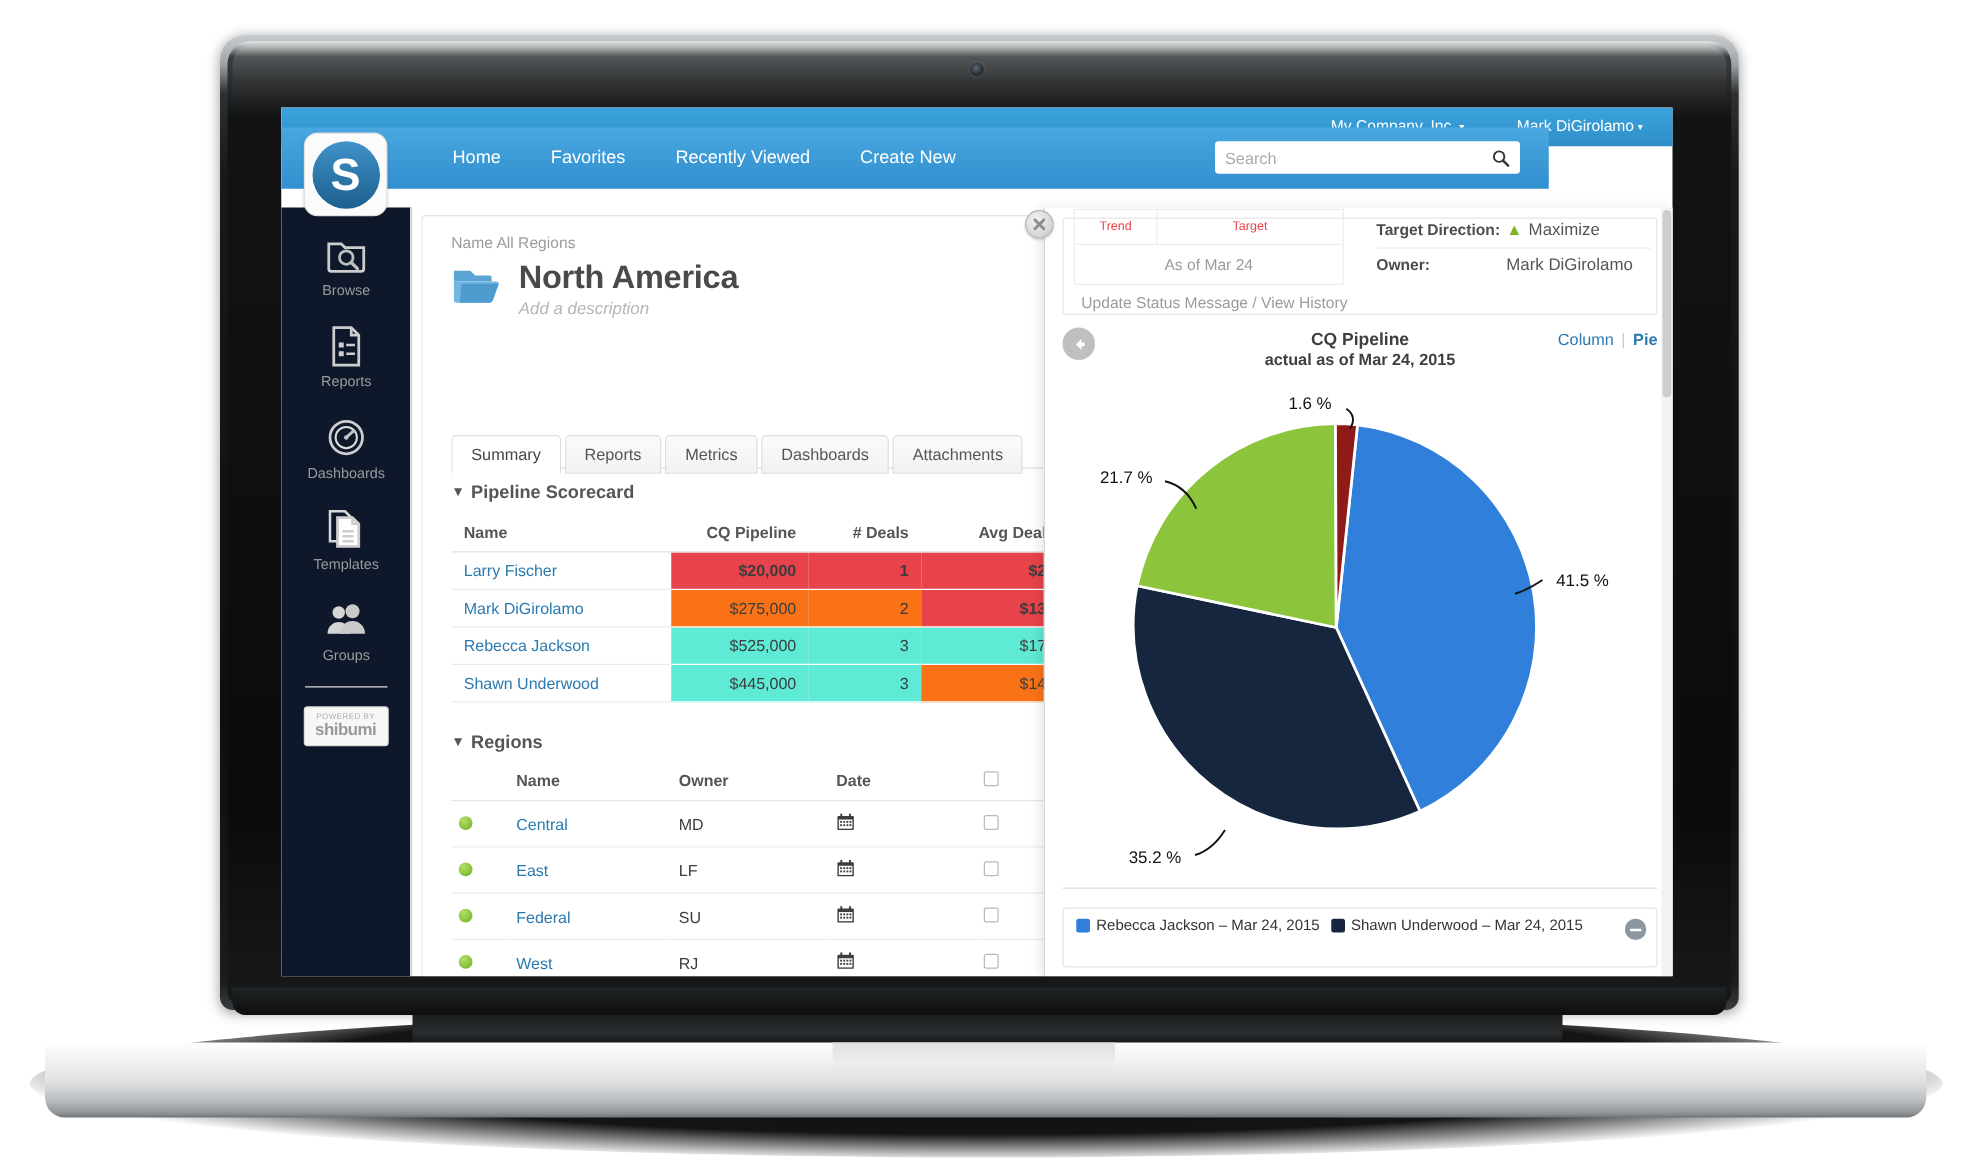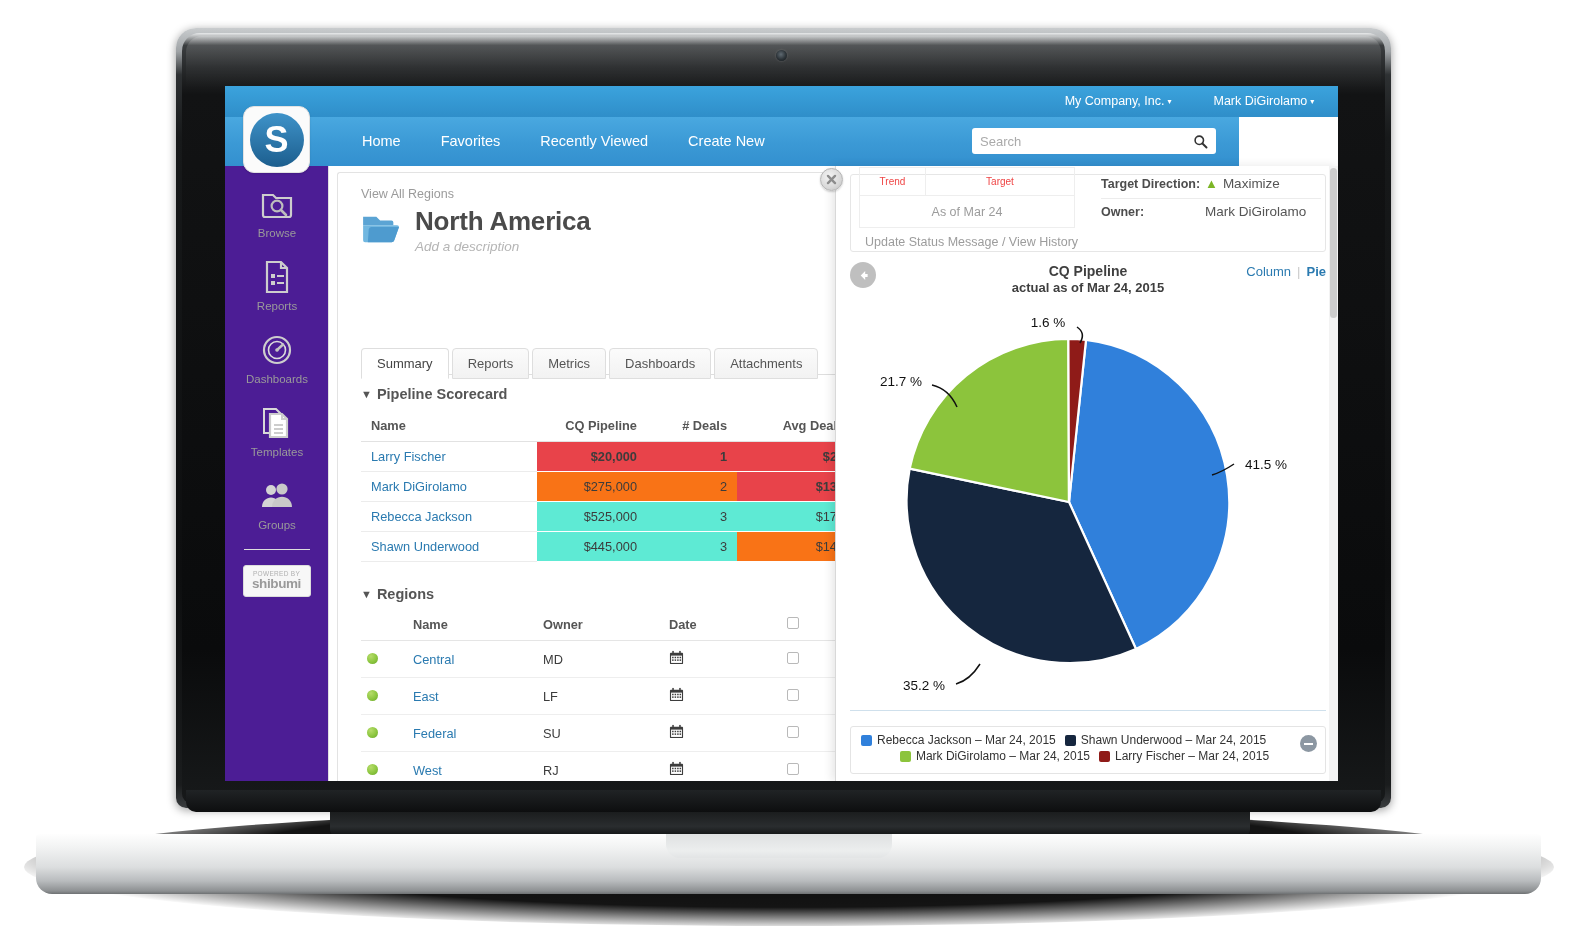--- a/index.html
+++ b/index.html
@@ -71,21 +71,21 @@
   .topbar {
     position:absolute; left:0; top:0; width:1201px; height:31px;
     background: linear-gradient(180deg,#3ba3dd 0%, #2f8ec9 100%);
     color:#fff;
   }
   .topbar-links { position:absolute; right:16px; top:0; height:31px; display:flex; align-items:center; gap:0; }
   .topbar-links .tl { font-size:12.5px; color:#ffffff; padding:0 21px; line-height:31px; cursor:pointer; white-space:nowrap;}
   .caret { font-size:8px; margin-left:3px; position:relative; top:-1px; }
 
   .navbar {
-    position:absolute; left:0; top:31px; width:1014px; height:49px;
+    position:absolute; left:0; top:16px; width:1014px; height:49px;
     background: linear-gradient(180deg,#49a8e0 0%, #3b99d5 55%, #3390cf 100%);
   }
   .navlinks { position:absolute; left:117px; top:0; height:49px; display:flex; align-items:center; }
   .navlinks a { color:#fff; font-size:14.5px; text-decoration:none; padding:0 20px; line-height:49px; }
 
   .searchwrap {
     position:absolute; right:23px; top:11px; width:244px; height:26px;
     background:#fff; border-radius:3px; display:flex; align-items:center; padding:0 8px;
   }
   .searchwrap input {
@@ -105,21 +105,21 @@
     width:54px;height:54px;border-radius:50%;
     background: linear-gradient(180deg,#3f93c9 0%,#1c5e8e 100%);
     color:#fff; font-size:36px; font-weight:bold; display:flex;
     align-items:center; justify-content:center;
     font-family:"Liberation Sans",sans-serif; line-height:1;
   }
 
   
   .rail {
     position:absolute; left:0; top:80px; width:104px; height:615px;
-    background:#4c1d95; border-right:1px solid #e0e0e0;
+    background:#0f172a; border-right:1px solid #e0e0e0;
   }
   .rail-item { width:104px; padding-top:18px; text-align:center; cursor:pointer; }
   .rail-item .ic { height:40px; display:flex; align-items:center; justify-content:center; }
   .rail-item .lb { font-size:11.5px; color:#9a9a9a; margin-top:3px; }
   .rail-sep { width:66px; height:1px; background:#dddddd; margin:18px auto 0 auto; }
   .powered {
     margin:15px auto 0 auto; width:68px; border:1px solid #dcdcdc; border-radius:3px;
     background:#f7f7f7; padding:4px 0 5px 0; text-align:center;
   }
   .powered .p1 { font-size:6.5px; color:#b0b0b0; letter-spacing:.3px; }
@@ -363,21 +363,21 @@
       <div class="rail-sep"></div>
 
       <div class="powered">
         <div class="p1">POWERED BY</div>
         <div class="p2">shibumi</div>
       </div>
     </div>
 
     <div class="content">
 
-      <div class="breadcrumb">View All Regions</div>
+      <div class="breadcrumb">Name All Regions</div>
 
       <div class="page-head">
         <svg class="folder-ico" viewBox="0 0 44 36">
           <path d="M2 6 h14 l4 4 h12 a2 2 0 0 1 2 2 v3 H2 Z" fill="#5ba4d4"></path>
           <path d="M2 15 h36 a2 2 0 0 1 2 2 l-5 14 a3 3 0 0 1 -3 2 H4 a2 2 0 0 1 -2 -2 Z" fill="#71b7e0"></path>
           <path d="M7 33 h25 a3 3 0 0 0 3 -2 l5 -14 H11 a3 3 0 0 0 -3 2 Z" fill="#4e9bcf"></path>
         </svg>
         <div>
           <div class="page-title">North America</div>
           <div class="page-desc">Add a description</div>
@@ -658,30 +658,20 @@
         <div class="legend-line">
           <span class="lg">
             <i class="swatch" style="background:#3080db"></i>
               <span>Rebecca Jackson – Mar 24, 2015</span>
           </span>
           <span class="lg">
             <i class="swatch" style="background:#15263e"></i>
               <span>Shawn Underwood – Mar 24, 2015</span>
           </span>
         </div>
-        <div class="legend-line r2">
-          <span class="lg">
-            <i class="swatch" style="background:#8cc43c"></i>
-              <span>Mark DiGirolamo – Mar 24, 2015</span>
-          </span>
-          <span class="lg">
-            <i class="swatch" style="background:#8f1b18"></i>
-              <span>Larry Fischer – Mar 24, 2015</span>
-          </span>
-        </div>
         <div class="legend-minus">
             <i></i>
           </div>
       </div>
 
     </div>
 
     <div class="v-scroll">
       <div class="v-thumb"></div>
     </div>

